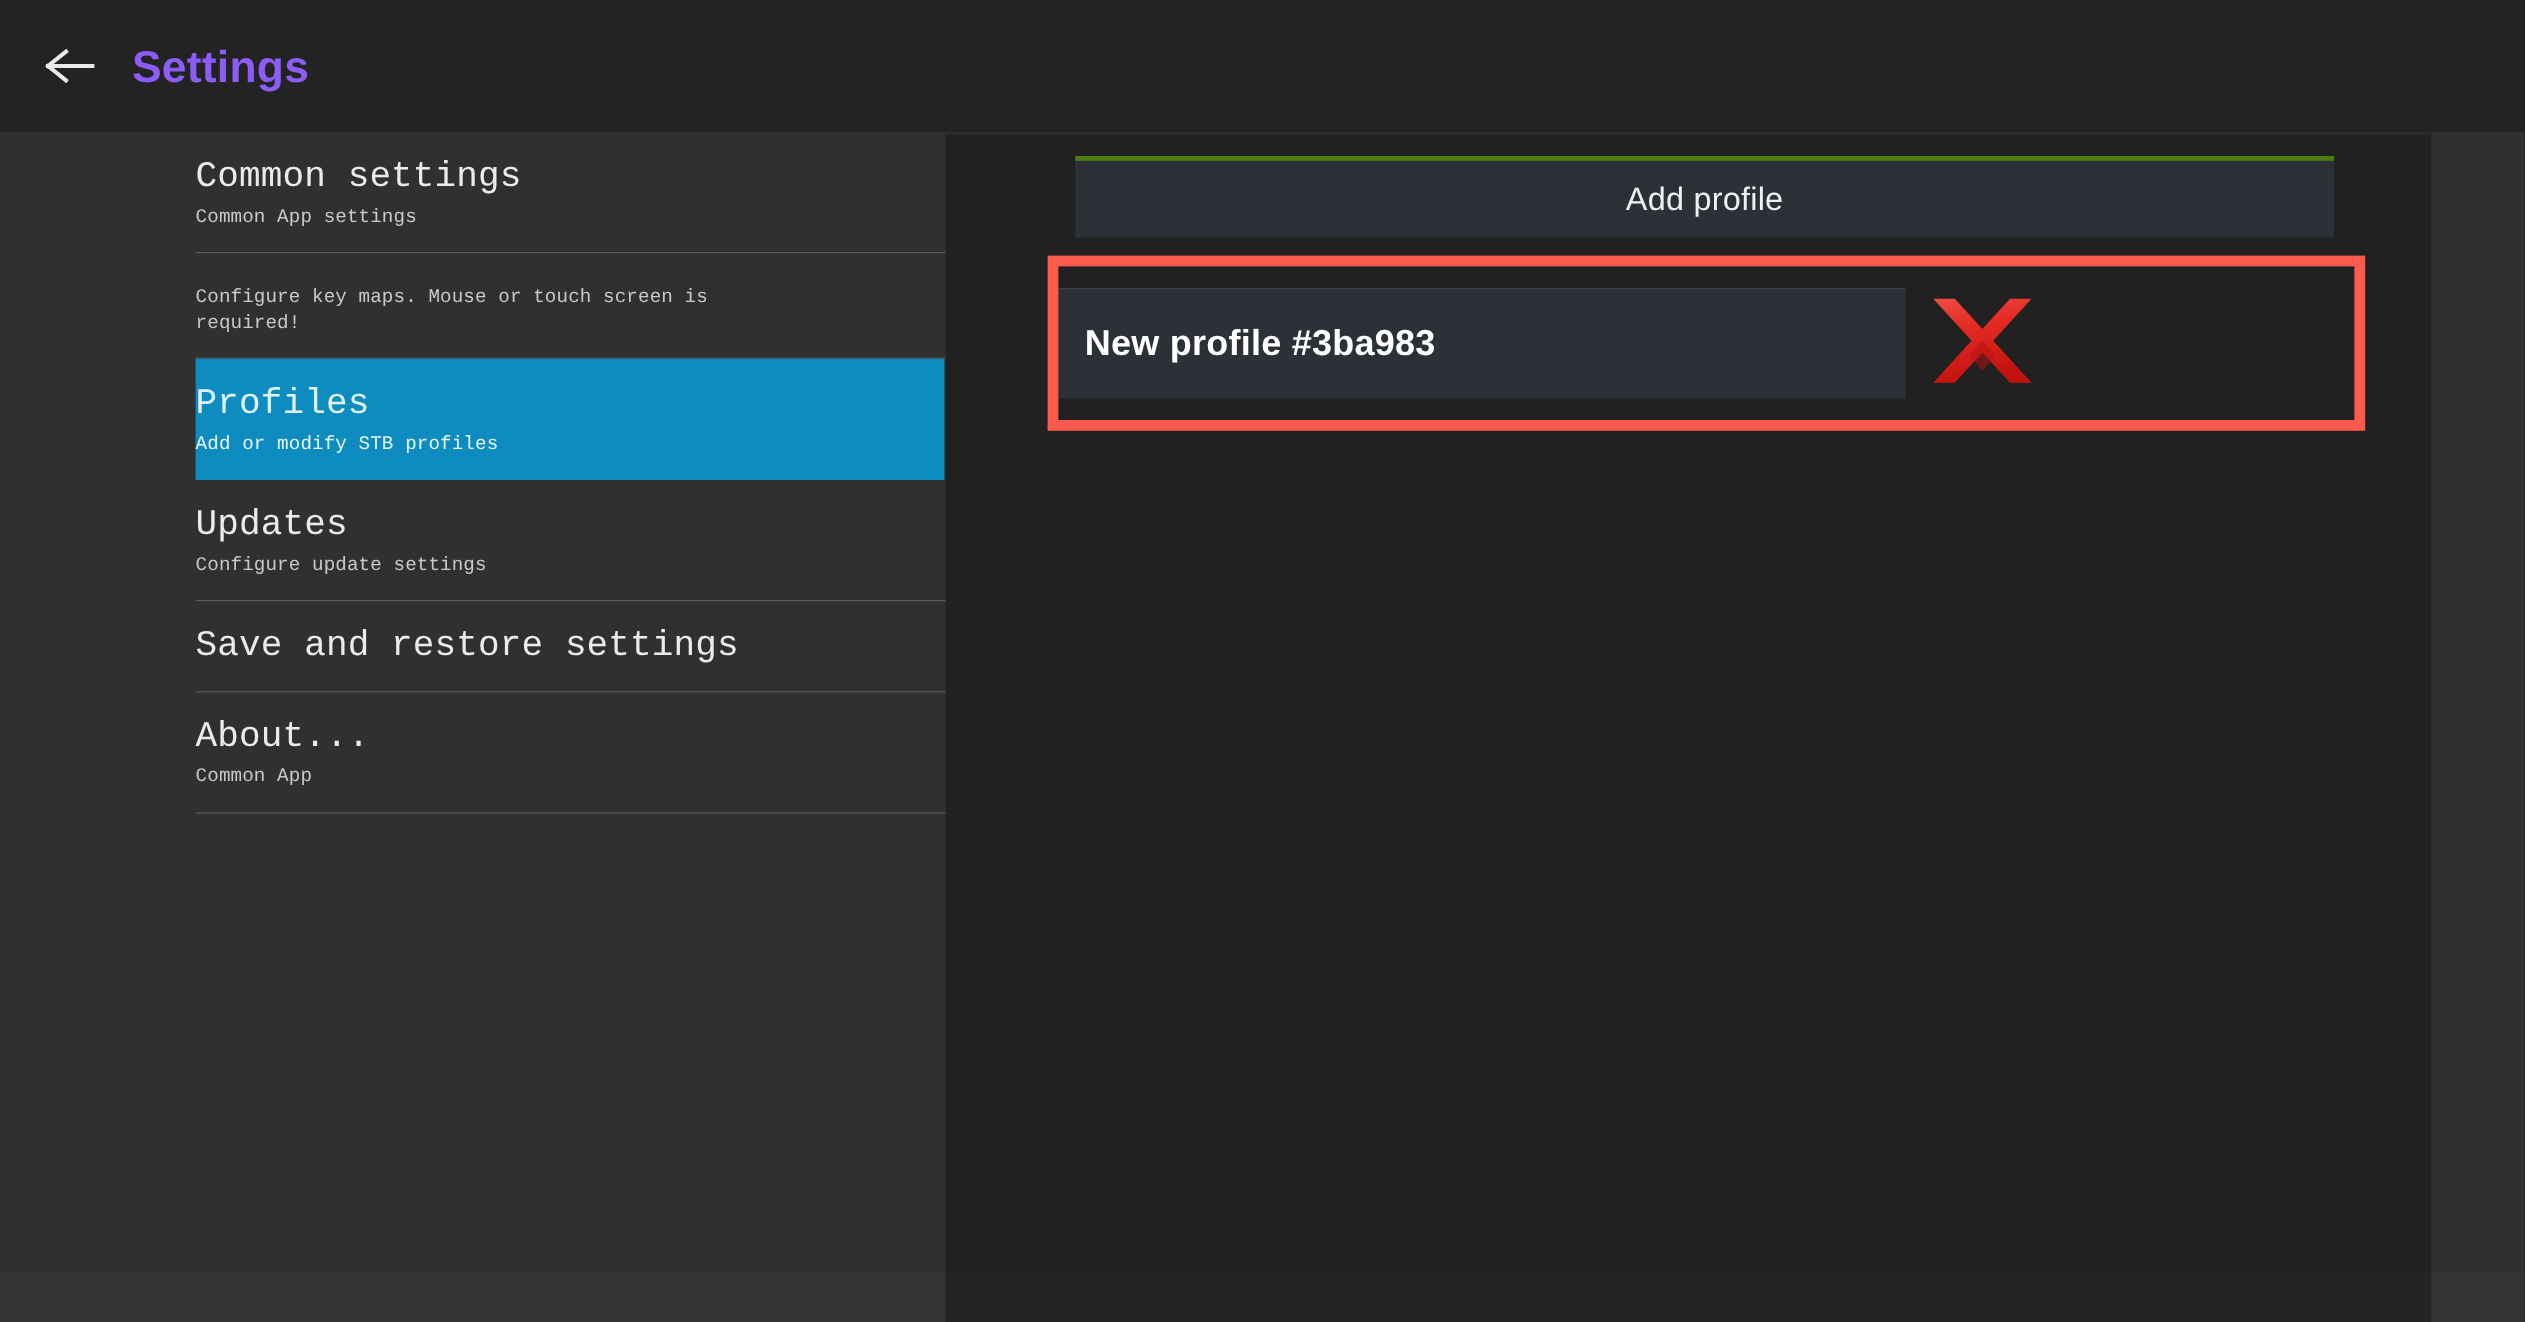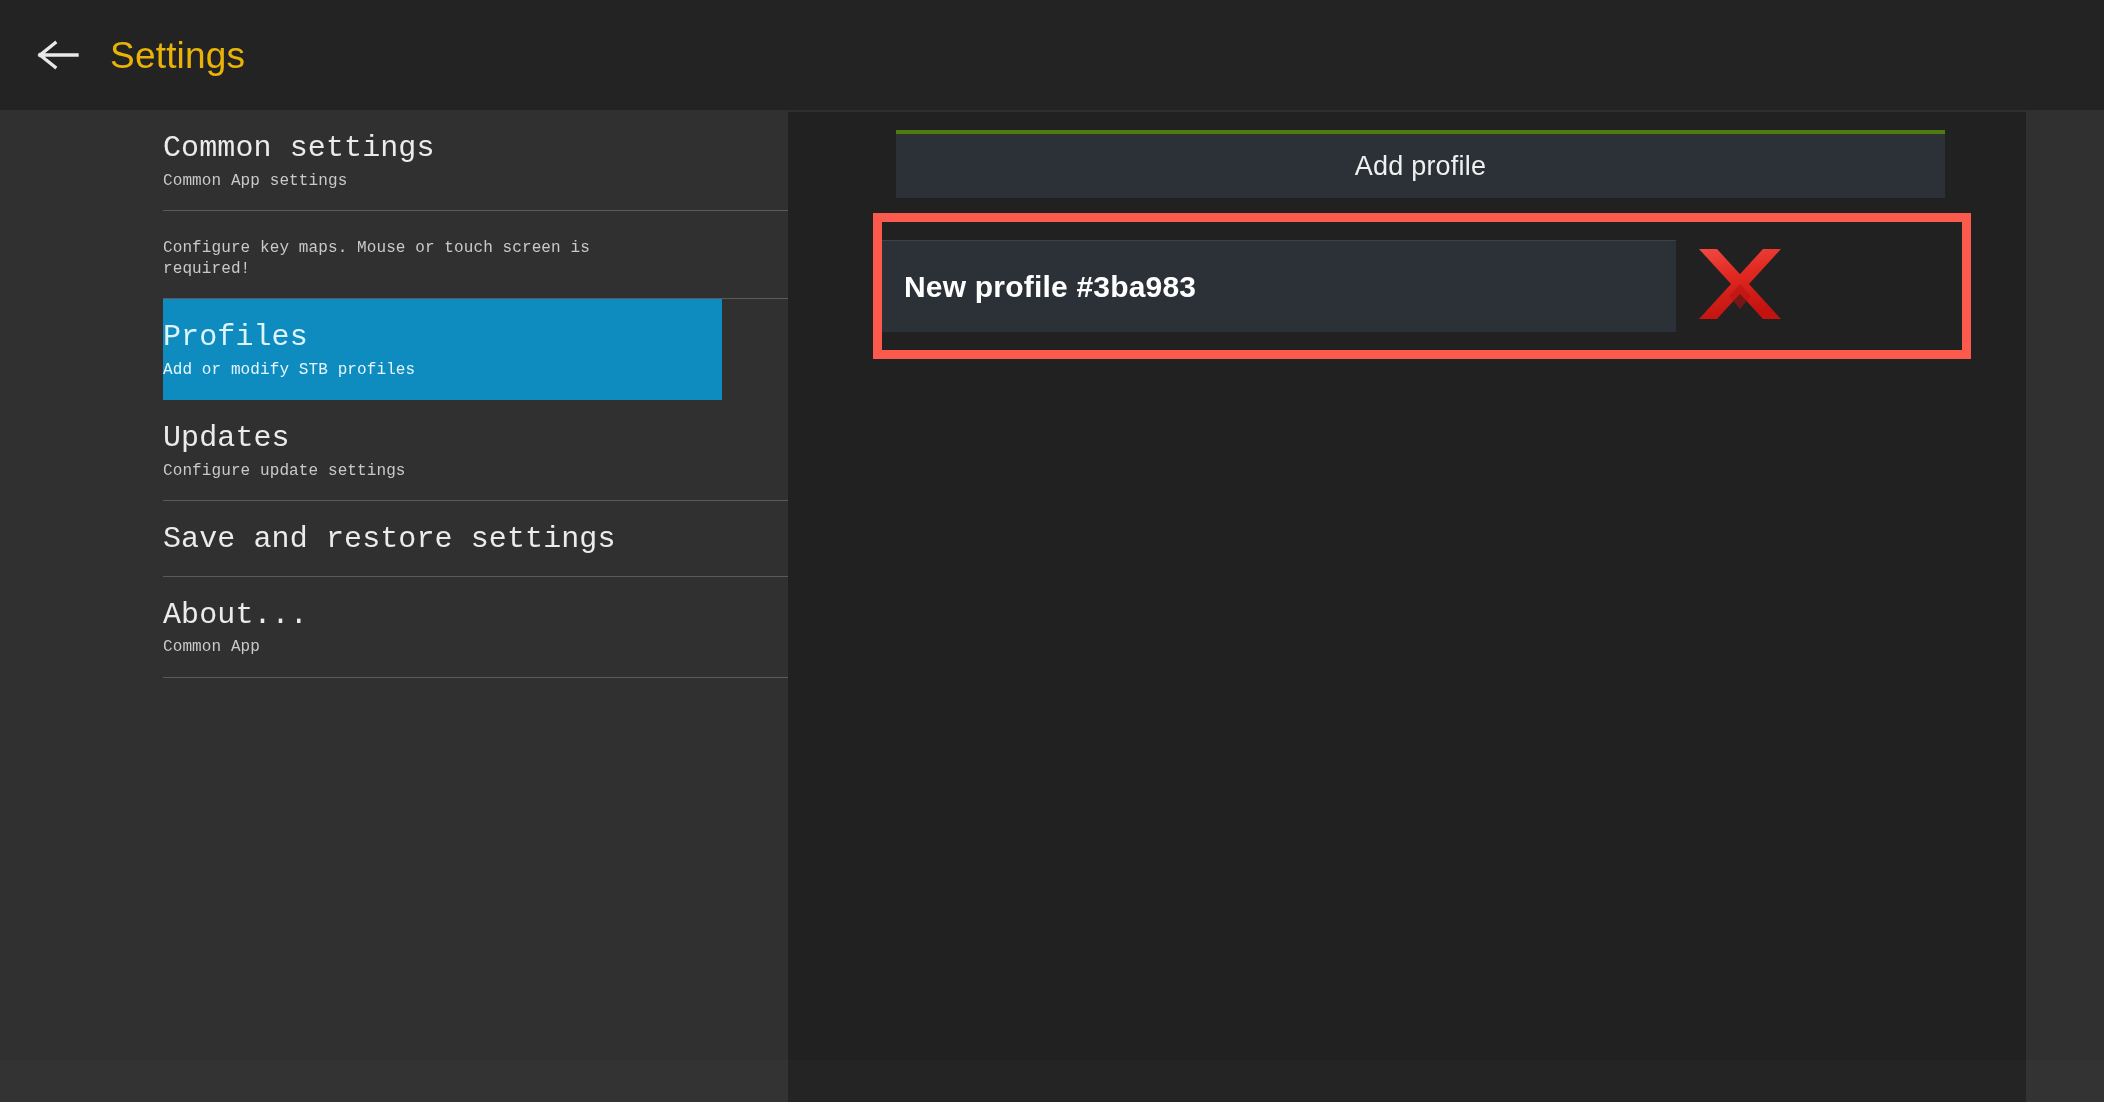--- a/index.html
+++ b/index.html
@@ -40,23 +40,23 @@
     height: 46px;
     margin-left: 36px;
     margin-right: 28px;
     display: flex;
     align-items: center;
     justify-content: center;
     cursor: pointer;
   }
   #back-arrow svg { display: block; }
   #page-title {
-    color: #eab308;
+    color: #8b5cf6;
     font-size: 37px;
-    font-weight: 400;
+    font-weight: 700;
     letter-spacing: 0.2px;
     line-height: 1;
   }
 
   
   #content {
     position: absolute;
     left: 0; top: 110px;
     width: 2104px;
     height: 992px;
@@ -138,21 +138,21 @@
     height: 1px;
     background: #5a5a5a;
   }
   .nav-item.selected {
     background: transparent;
     padding-left: 0;
   }
   .nav-item.selected .nav-highlight {
     background: #0e8cc0;
     margin-left: 163px;
-    width: 559px;
+    width: 624px;
     padding: 22px 0 20px 0;
     box-sizing: content-box;
   }
   .nav-item.selected .nav-highlight .nav-text-wrap {
     padding-left: 0;
   }
   .nav-item.selected .nav-title {
     color: #dff3fb;
   }
   .nav-item.selected .nav-sub {
@@ -197,21 +197,21 @@
   #profile-row {
     position: absolute;
     left: 94px;
     top: 112px;
     width: 1080px;
     height: 128px;
     display: flex;
     align-items: center;
   }
   #profile-name-field {
-    width: 794px;
+    width: 706px;
     height: 92px;
     background: #2b3136;
     border-top: 1px solid #3b4349;
     box-sizing: border-box;
     display: flex;
     align-items: center;
     padding-left: 22px;
     cursor: pointer;
   }
   #profile-name-text {

